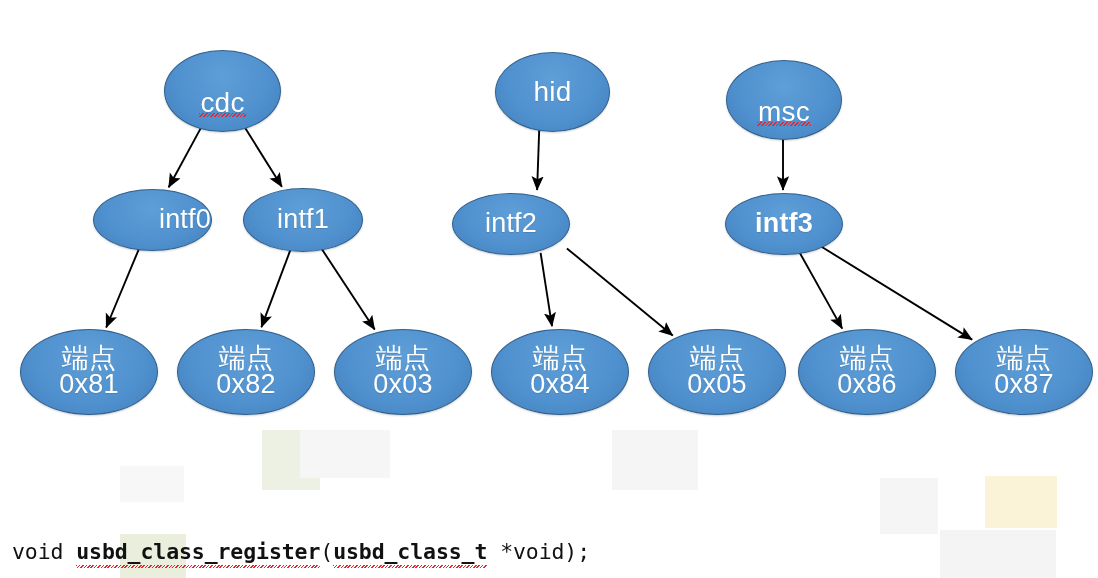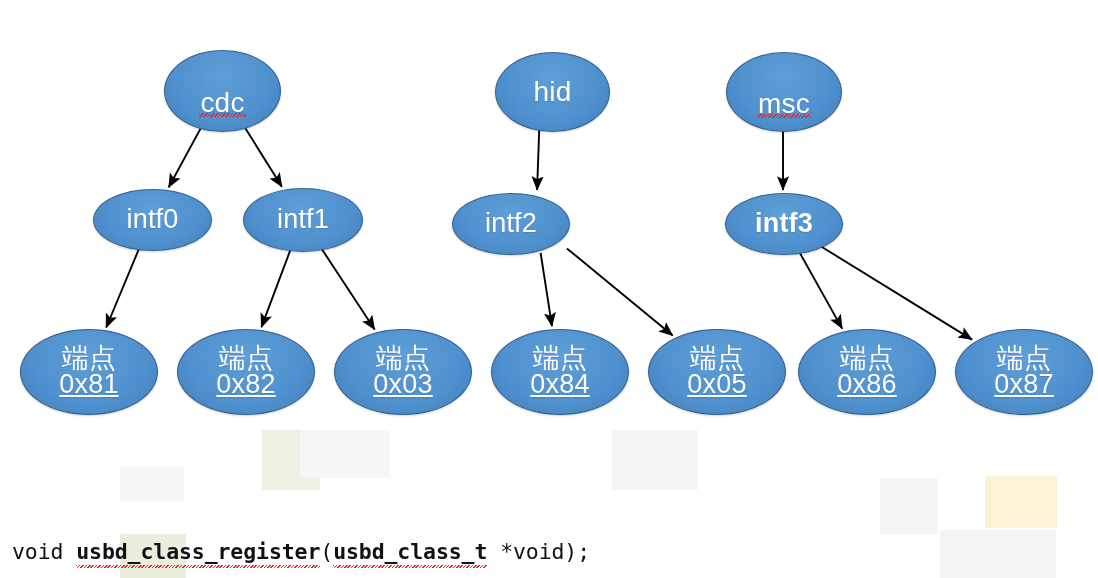--- a/index.html
+++ b/index.html
@@ -65,21 +65,20 @@
   .node.class-node .lbl { font-size: 28px; }
   .node.intf-node  .lbl { font-size: 27px; }
   .node.ep-node .lbl-cn {
     font-size: 27px;
     display: block;
   }
   .node.ep-node .lbl-hex {
     font-size: 27px;
     display: block;
     margin-top: -2px;
-    text-decoration: underline;
   }
 
   
   .misspell {
     position: relative;
     display: inline-block;
     margin-top: 24px;
   }
   .misspell::after {
     content: "";
@@ -165,24 +164,24 @@
         </g>
     </svg>
 
     <div id="node-layer">
         <div class="node class-node" style="left: 164px; top: 50px; width: 115px; height: 80px;">
           <span class="lbl misspell">cdc</span>
         </div>
         <div class="node class-node" style="left: 495px; top: 52px; width: 113px; height: 78px;">
           <span class="lbl">hid</span>
         </div>
-        <div class="node class-node" style="left: 726px; top: 52px; width: 114px; height: 78px; align-items: center;">
+        <div class="node class-node" style="left: 726px; top: 60px; width: 114px; height: 78px; align-items: center;">
           <span class="lbl misspell">msc</span>
         </div>
-        <div class="node intf-node" style="left: 93px; top: 189px; width: 117px; height: 60px;">
+        <div class="node intf-node" style="left: 93px; top: 189px; width: 117px; height: 60px; align-items: flex-end;">
           <span class="lbl">intf0</span>
         </div>
         <div class="node intf-node" style="left: 243px; top: 188px; width: 118px; height: 62px;">
           <span class="lbl">intf1</span>
         </div>
         <div class="node intf-node" style="left: 452px; top: 193px; width: 116px; height: 60px;">
           <span class="lbl">intf2</span>
         </div>
         <div class="node intf-node" style="left: 725px; top: 193px; width: 116px; height: 60px; font-weight: bold;">
           <span class="lbl">intf3</span>

